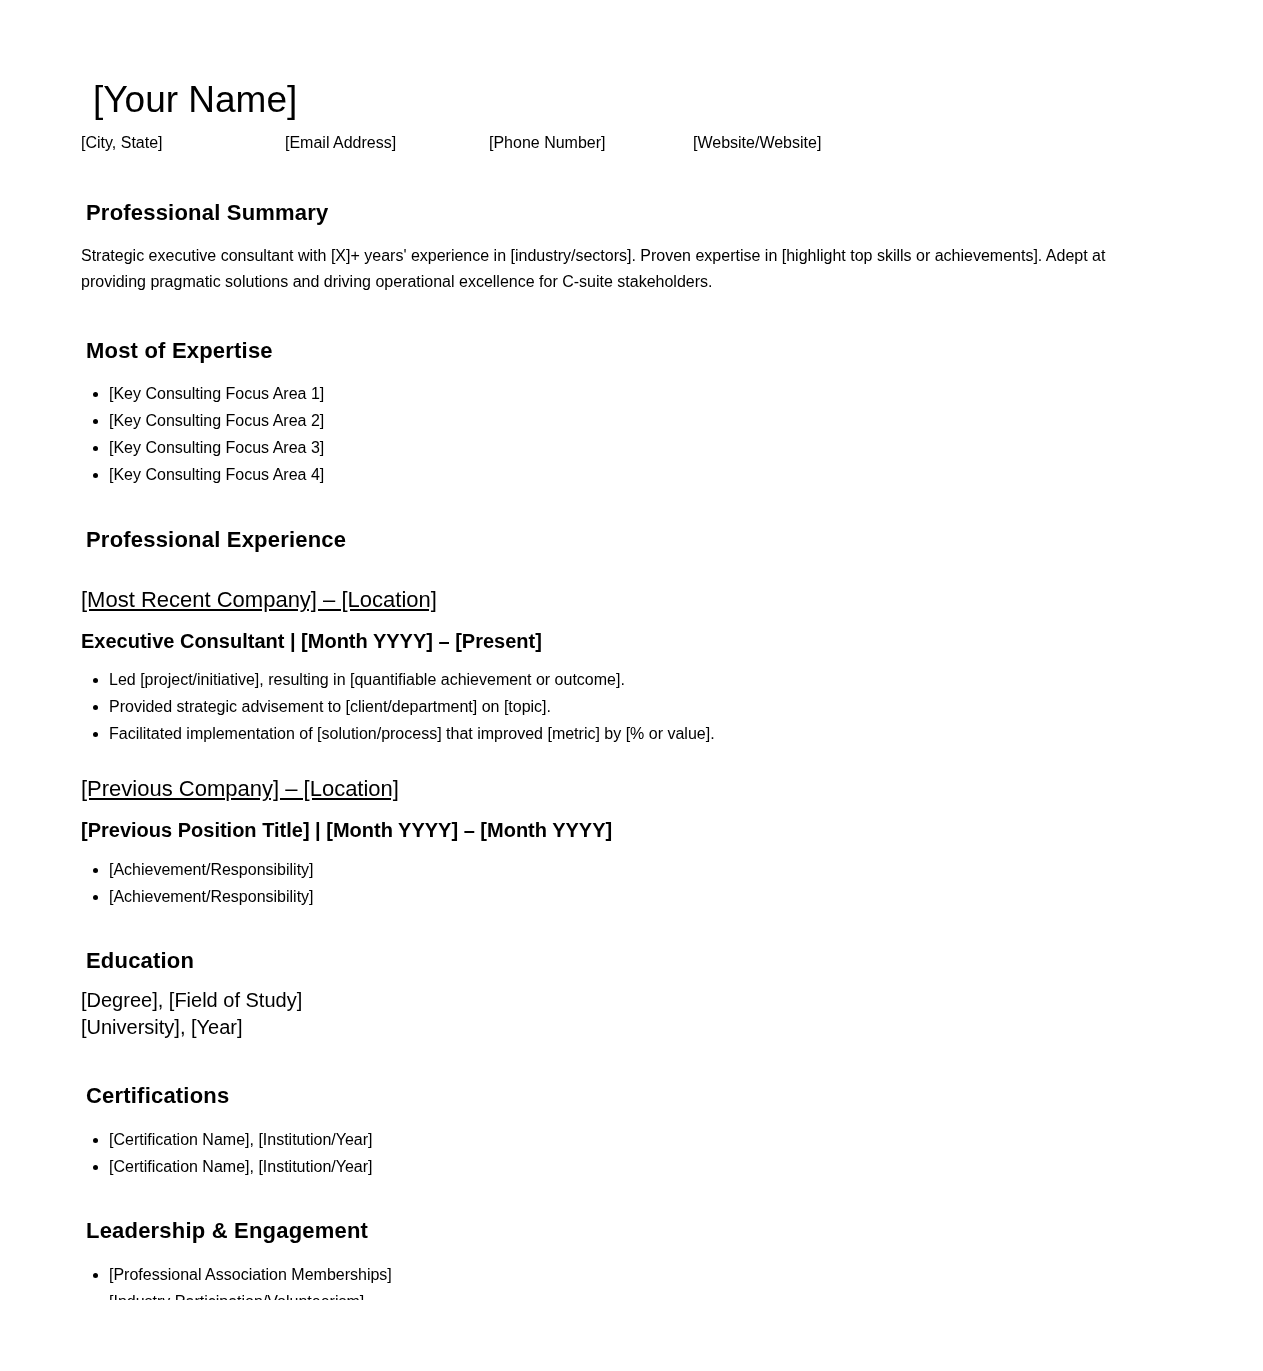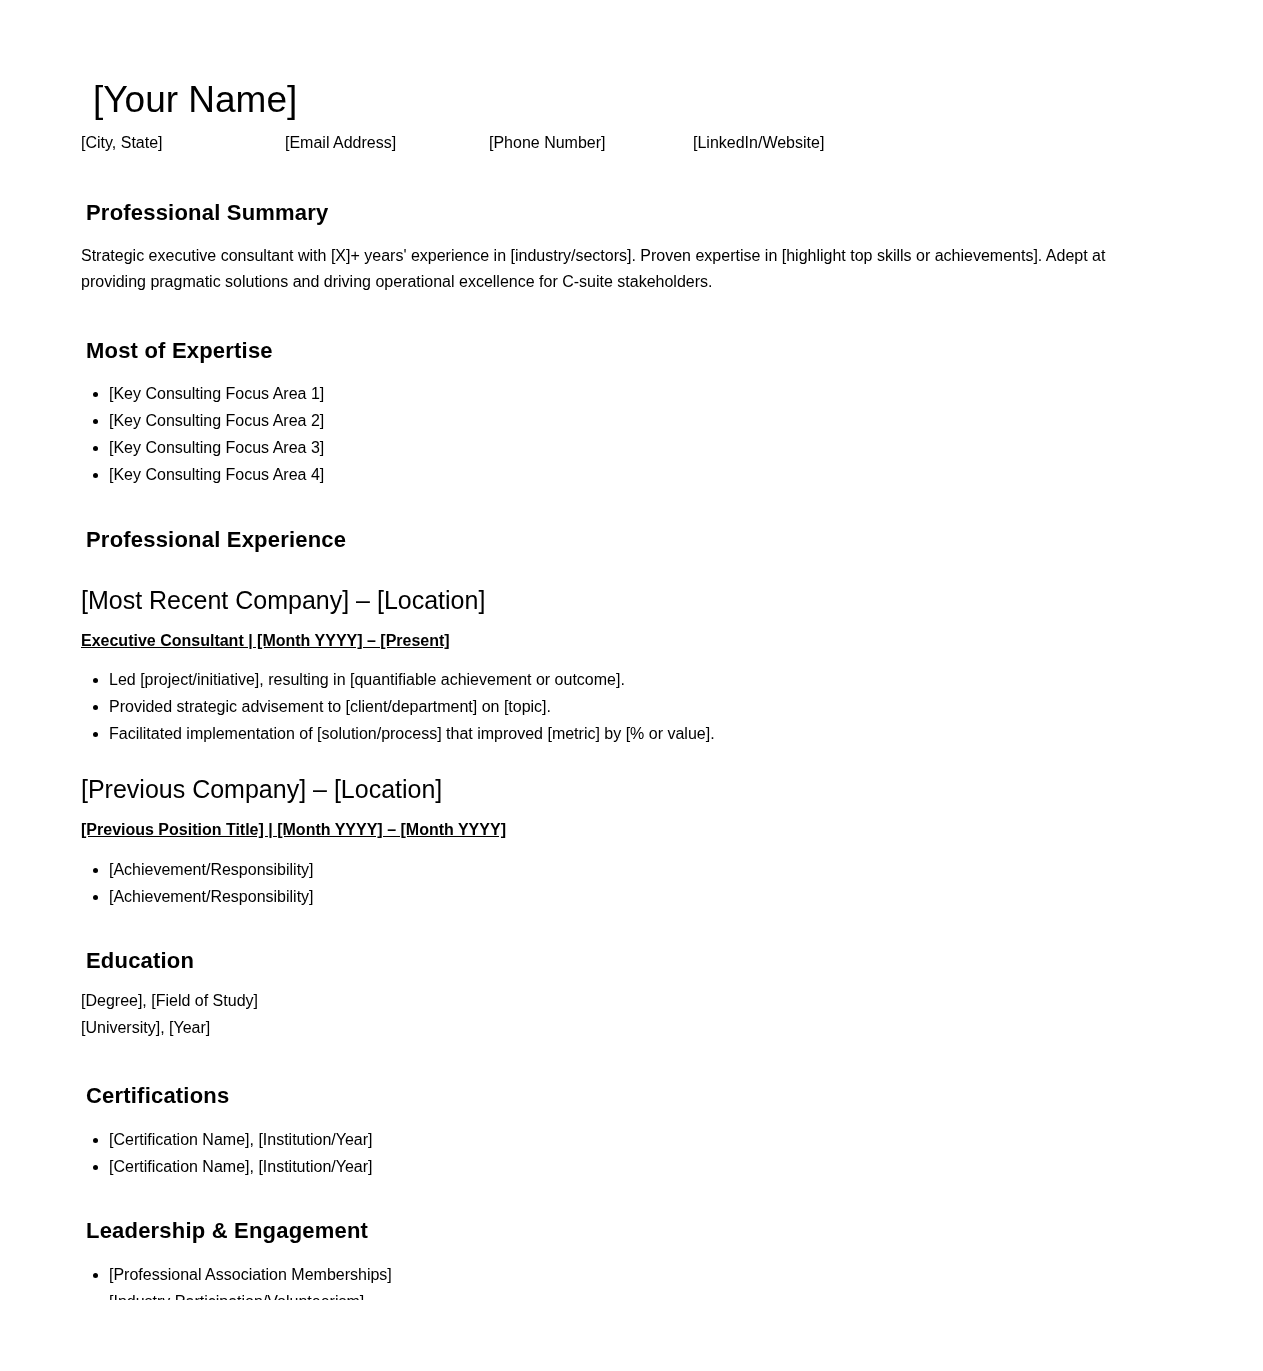--- a/index.html
+++ b/index.html
@@ -66,53 +66,53 @@
       padding: 0 0 0 24px;
       list-style: disc;
       font-size: 16px;
       line-height: 27px;
       white-space: nowrap;
     }
     ul li { padding-left: 0; }
     .company {
       position: absolute;
       left: 0;
-      font-size: 25px;
+      font-size: 22px;
       line-height: 24px;
       white-space: nowrap;
+      text-decoration: underline;
     }
     .role {
       position: absolute;
       left: 0;
-      font-size: 16px;
+      font-size: 20px;
       font-weight: bold;
       line-height: 20px;
       white-space: nowrap;
-      text-decoration: underline;
     }
     .edu-line {
       position: absolute;
       left: 0;
-      font-size: 16px;
+      font-size: 20px;
       line-height: 27px;
       white-space: nowrap;
     }
   </style>
 </head>
 <body>
 
 <div class="page">
 
   <h1 class="name">[Your Name]</h1>
 
   <div class="contact">
     <span style="left:0">[City, State]</span>
     <span style="left:204px">[Email Address]</span>
     <span style="left:408px">[Phone Number]</span>
-    <span style="left:612px">[LinkedIn/Website]</span>
+    <span style="left:612px">[Website/Website]</span>
   </div>
 
   <h2 style="top:194px">Professional Summary</h2>
   <div class="para" style="top:243px">Strategic executive consultant with [X]+ years' experience in [industry/sectors]. Proven expertise in [highlight top skills or achievements]. Adept at providing pragmatic solutions and driving operational excellence for C-suite stakeholders.</div>
 
   <h2 style="top:332px">Most of Expertise</h2>
   <ul style="top:376px">
     <li>[Key Consulting Focus Area 1]</li>
     <li>[Key Consulting Focus Area 2]</li>
     <li>[Key Consulting Focus Area 3]</li>

